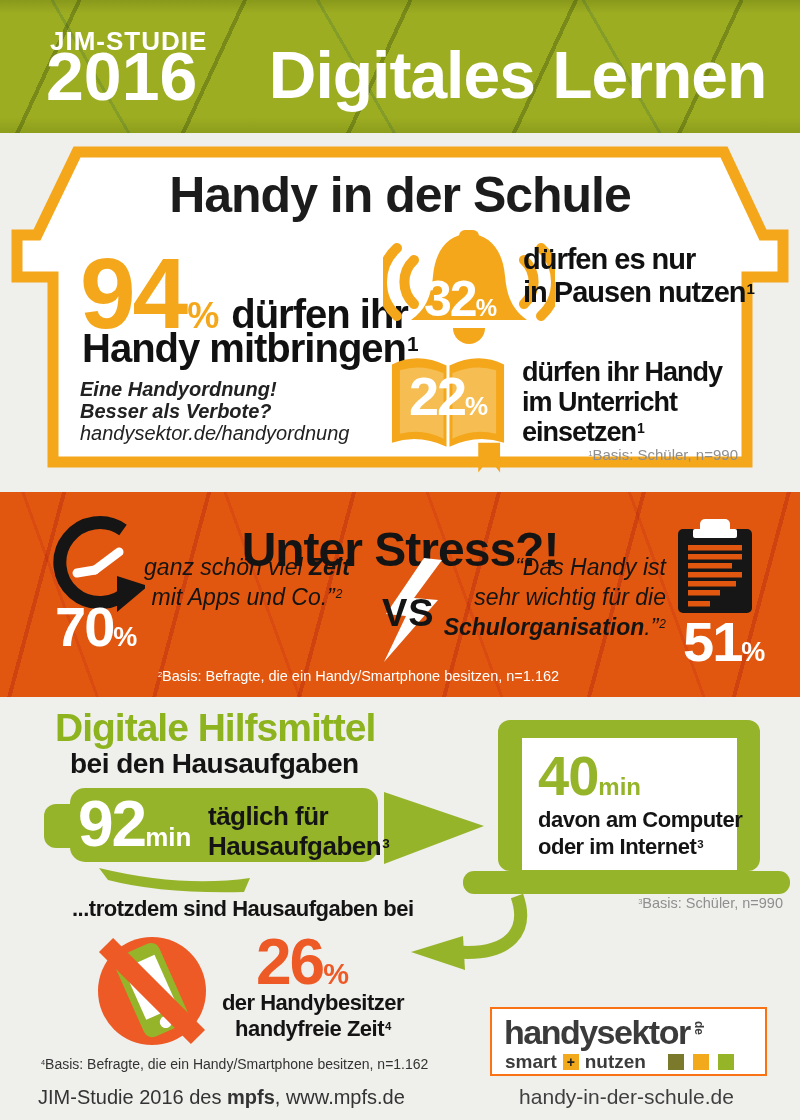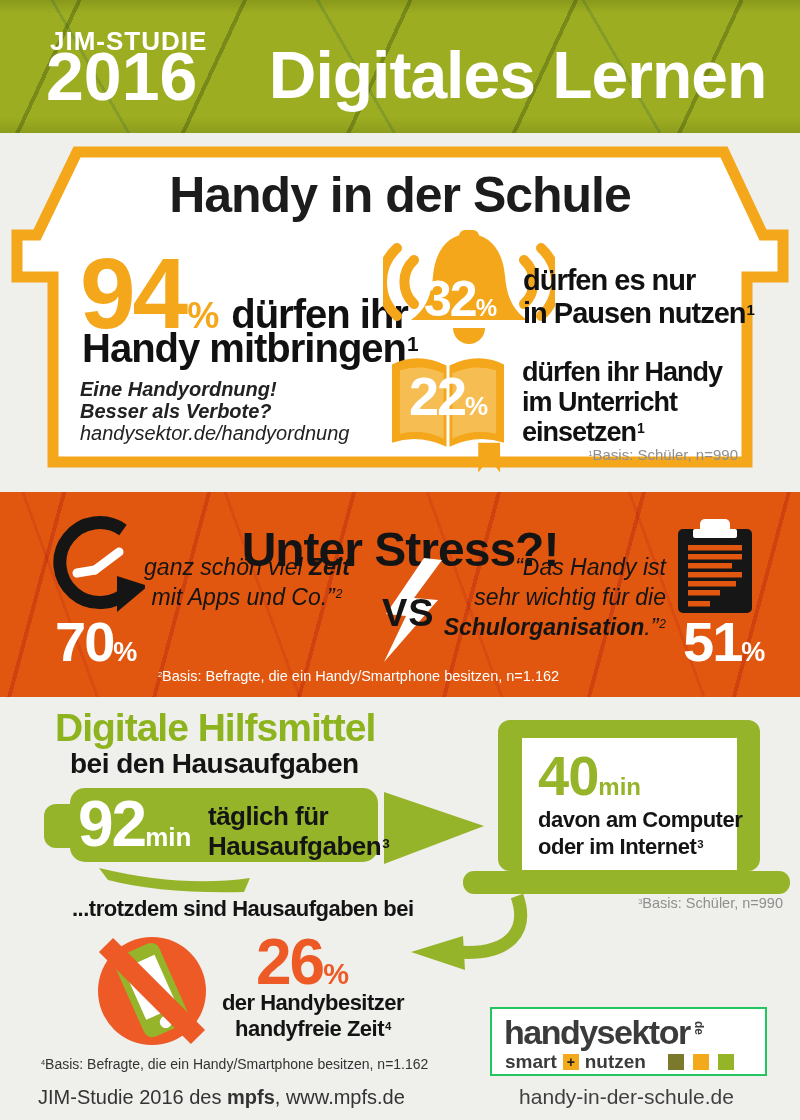--- a/index.html
+++ b/index.html
@@ -26,38 +26,38 @@
   .s94 .big{font-size:100px;font-weight:bold;color:#F4A71B;letter-spacing:-3px;}
   .s94 .pct{font-size:36px;font-weight:bold;color:#F4A71B;margin-left:2px;}
   .s94 .after{font-size:40px;font-weight:bold;color:#111;margin-left:12px;letter-spacing:-1px;}
   .s94b{left:82px;top:326px;font-size:40px;font-weight:bold;color:#111;letter-spacing:-1px;}
   .tips{left:80px;top:378px;font-size:20px;font-style:italic;line-height:22px;color:#222;}
   .tips .b{font-weight:bold;}
   .bell-svg{left:383px;top:230px;}
   .n32{left:424px;top:274px;line-height:1;color:#fff;white-space:nowrap;}
   .n32 .big{font-size:50px;font-weight:bold;letter-spacing:-2px;}
   .n32 .pct{font-size:24px;font-weight:bold;}
-  .t32{left:523px;top:243px;font-size:29px;font-weight:bold;line-height:33px;color:#111;letter-spacing:-1px;margin-top:21px;}
+  .t32{left:523px;top:243px;font-size:29px;font-weight:bold;line-height:33px;color:#111;letter-spacing:-1px;}
   .book-svg{left:386px;top:355px;}
   .n22{left:409px;top:369px;line-height:1;color:#fff;white-space:nowrap;}
   .n22 .big{font-size:54px;font-weight:bold;letter-spacing:-2px;}
   .n22 .pct{font-size:26px;font-weight:bold;}
   .t22{left:522px;top:357px;font-size:27px;font-weight:bold;line-height:30px;color:#111;letter-spacing:-1px;}
   .basis1{left:438px;top:446px;width:300px;text-align:right;font-size:15px;color:#8f8f8f;}
 
   
   .stress{left:0;top:492px;width:800px;height:205px;background:#e2570f;}
   .stress::after{content:"";position:absolute;inset:0;
     background:
       repeating-linear-gradient(105deg,transparent 0 60px,rgba(160,20,15,.30) 60px 64px,transparent 64px 140px),
       repeating-linear-gradient(70deg,transparent 0 90px,rgba(190,40,20,.25) 90px 93px,transparent 93px 190px);}
   .stress .abs{z-index:2;}
   .st-title{left:0;top:30px;width:800px;text-align:center;font-size:48px;font-weight:bold;color:#141414;letter-spacing:-1px;}
   .clock-svg{left:45px;top:24px;}
-  .n70{left:55px;top:122px;line-height:1;color:#fff;white-space:nowrap;}
+  .n70{left:55px;top:107px;line-height:1;color:#fff;white-space:nowrap;}
   .n70 .big{font-size:56px;font-weight:bold;letter-spacing:-2px;}
   .n70 .pct{font-size:27px;font-weight:bold;}
   .q-left{left:138px;top:60px;width:218px;text-align:center;font-size:23px;font-style:italic;line-height:30px;color:#141414;}
   .q-left .b,.q-right .b{font-weight:bold;}
   .bolt-svg{left:378px;top:66px;}
   .vs{left:364px;top:100px;font-size:38px;font-weight:bold;color:#141414;letter-spacing:1px;margin-left:18px;}
   .q-right{left:438px;top:60px;width:228px;text-align:right;font-size:23px;font-style:italic;line-height:30px;color:#141414;}
   .clip-svg{left:676px;top:27px;}
   .n51{left:683px;top:122px;line-height:1;color:#fff;white-space:nowrap;}
   .n51 .big{font-size:56px;font-weight:bold;letter-spacing:-2px;}
@@ -83,21 +83,21 @@
   .ban-svg{left:97px;top:936px;}
   .n26{left:256px;top:930px;line-height:1;color:#ED5A26;white-space:nowrap;}
   .n26 .big{font-size:64px;font-weight:bold;letter-spacing:-2px;}
   .n26 .pct{font-size:29px;font-weight:bold;}
   .t26{left:208px;top:990px;width:210px;text-align:center;font-size:22px;font-weight:bold;color:#141414;line-height:26px;letter-spacing:-.5px;}
   .basis4{left:40px;top:1056px;font-size:14px;color:#333;}
   .credit{left:38px;top:1086px;font-size:20px;color:#333;}
   .credit .b{font-weight:bold;}
 
   
-  .logobox{left:490px;top:1007px;width:273px;height:65px;background:#fff;border:2px solid #22c55e;}
+  .logobox{left:490px;top:1007px;width:273px;height:65px;background:#fff;border:2px solid #f97316;}
   .lrow1{position:absolute;left:12px;top:6px;display:flex;align-items:flex-start;}
   .lname{font-size:34px;font-weight:bold;color:#3b3b3b;letter-spacing:-1.5px;line-height:1;}
   .lde{font-size:12px;font-weight:bold;color:#3b3b3b;transform:rotate(90deg);transform-origin:center;margin-left:2px;margin-top:6px;}
   .lrow2{position:absolute;left:13px;top:42px;display:flex;align-items:center;gap:6px;font-size:19px;font-weight:bold;color:#3b3b3b;}
   .sq{width:16px;height:16px;display:inline-block;}
   .sq-plus{background:#F2A91C;color:#222;font-size:14px;font-weight:bold;text-align:center;line-height:16px;}
   .sq1{background:#7b7a2c;margin-left:16px;}
   .sq2{background:#F2A91C;margin-left:3px;}
   .sq3{background:#96B428;margin-left:3px;}
   .site{left:490px;top:1085px;width:273px;text-align:center;font-size:21px;color:#3f3f3f;}

